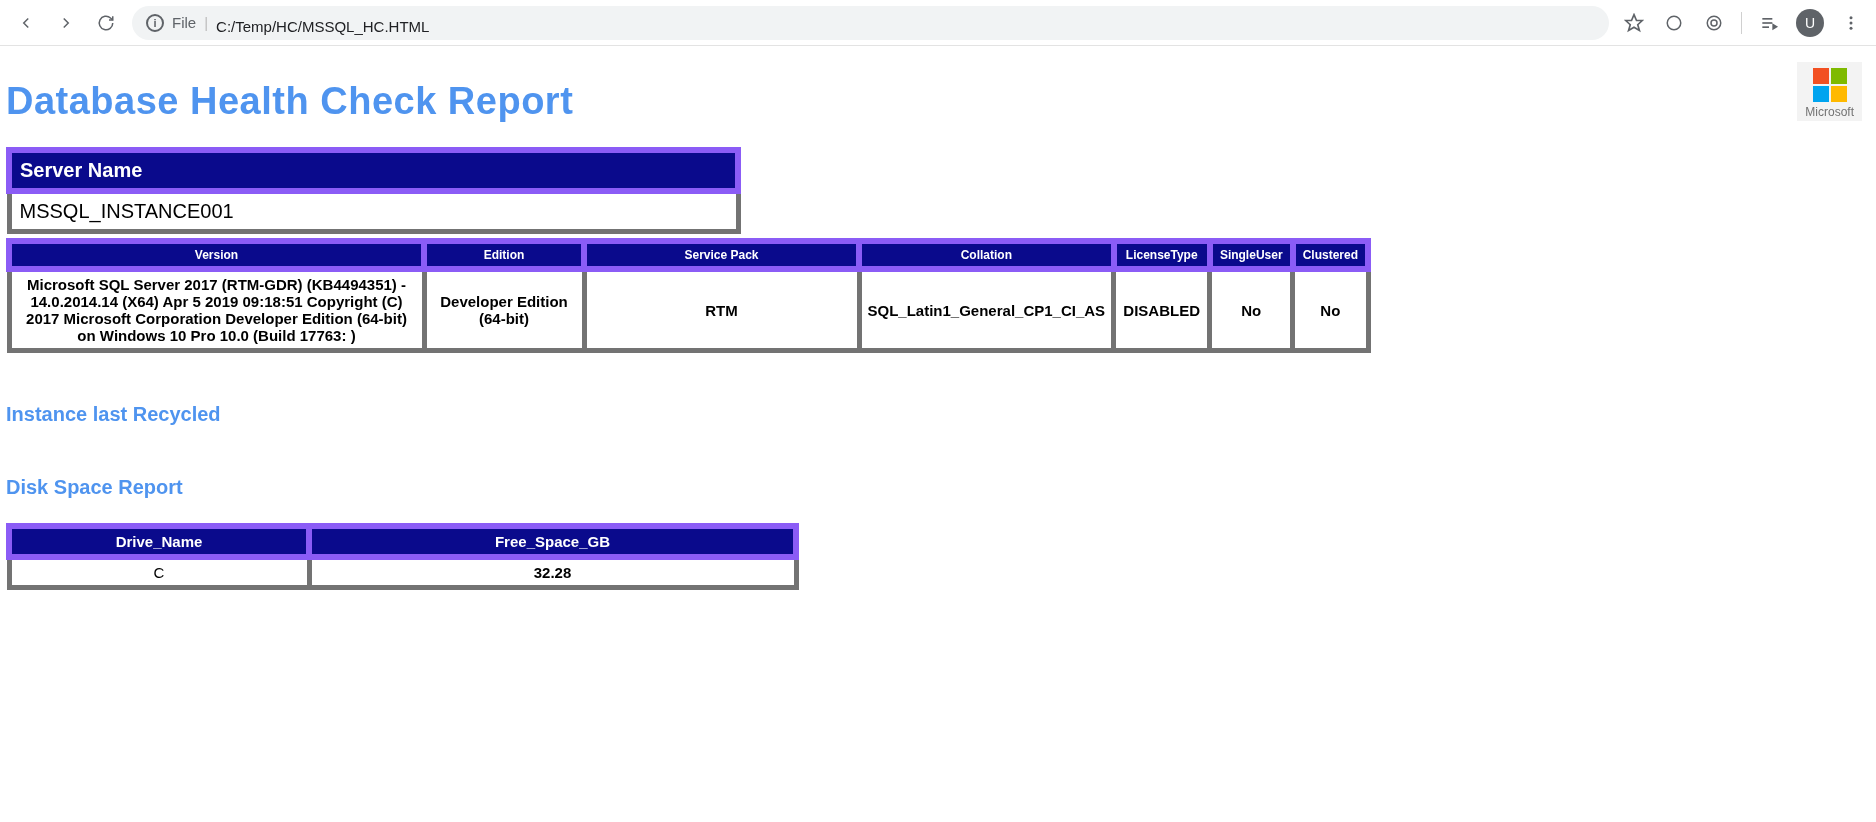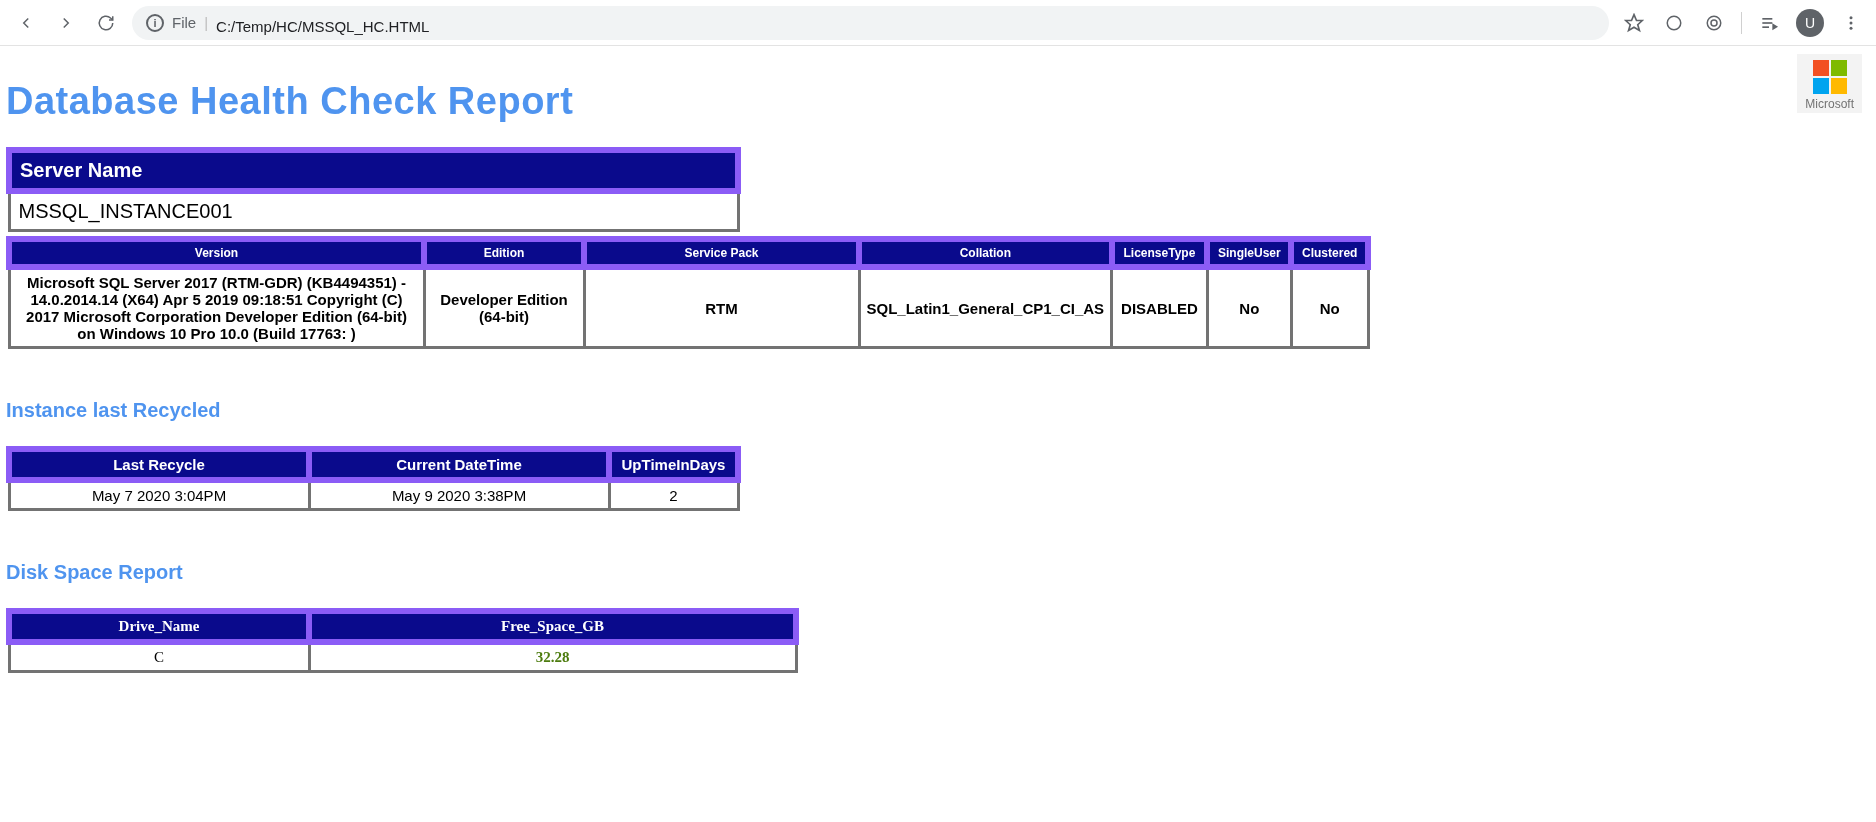--- a/index.html
+++ b/index.html
@@ -71,21 +71,21 @@
   }
   .vsep { width: 1px; height: 22px; background: #d0d0d0; }
 
   
   .report {
     padding: 10px 6px 30px 6px;
     position: relative;
   }
   .ms-logo {
     position: absolute;
-    top: 8px;
+    top: 16px;
     right: 14px;
     text-align: center;
     background: #f3f3f3;
     padding: 6px 8px 2px 8px;
   }
   .ms-squares {
     display: grid;
     grid-template-columns: 16px 16px;
     grid-template-rows: 16px 16px;
     gap: 2px;
@@ -106,42 +106,42 @@
   h1 { font-size: 38px; font-weight: 800; letter-spacing: 0.5px; }
   h2 { font-size: 20px; font-weight: 800; margin-top: 50px; }
 
   table {
     border-collapse: collapse;
     font-size: 15px;
   }
   .t-server { width: 735px; margin-bottom: 4px; }
   .t-version { width: 1365px; }
   .t-recycle { width: 735px; }
-  .t-disk { width: 793px; font-family: Liberation Serif, serif; }
+  .t-disk { width: 793px; }
 
   th {
     background: #0a0a8c;
     color: #fff;
     font-weight: bold;
     padding: 4px 6px;
     border: 6px solid #8b5cf6;
   }
   td {
-    border: 3px solid #737373;
+    border: 5px solid #737373;
     padding: 4px 6px;
     text-align: center;
     vertical-align: middle;
   }
   .t-server th { text-align: left; font-size: 20px; padding: 6px 8px; }
   .t-server td { text-align: left; font-size: 20px; padding: 6px 8px; }
 
   .t-version th { font-size: 12px; }
   .t-version td { font-size: 15px; font-weight: bold; }
 
-  .green-val { color: #4d7c0f; font-weight: bold; }
+  .green-val { color: #000000; font-weight: bold; }
 </style>
 </head>
 <body>
 
 <div class="chrome-bar">
   <div class="nav-btn">
     <svg viewBox="0 0 24 24" fill="none" stroke="currentColor" stroke-width="2">
         <polyline points="15 18 9 12 15 6"></polyline>
       </svg>
   </div>
@@ -242,34 +242,20 @@
       <td>SQL_Latin1_General_CP1_CI_AS</td>
       <td>DISABLED</td>
       <td>No</td>
       <td>No</td>
     </tr>
   </tbody>
     </table>
 
   <h2>Instance last Recycled</h2>
 
-  <table class="t-recycle">
-    <tbody>
-        <tr>
-      <th style="width:300px">Last Recycle</th>
-      <th style="width:300px">Current DateTime</th>
-      <th>UpTimeInDays</th>
-    </tr>
-    <tr>
-      <td>May 7 2020 3:04PM</td>
-      <td>May 9 2020 3:38PM</td>
-      <td>2</td>
-    </tr>
-  </tbody>
-    </table>
 
   <h2>Disk Space Report</h2>
 
   <table class="t-disk">
     <tbody>
         <tr>
       <th style="width:300px">Drive_Name</th>
       <th>Free_Space_GB</th>
     </tr>
     <tr>

